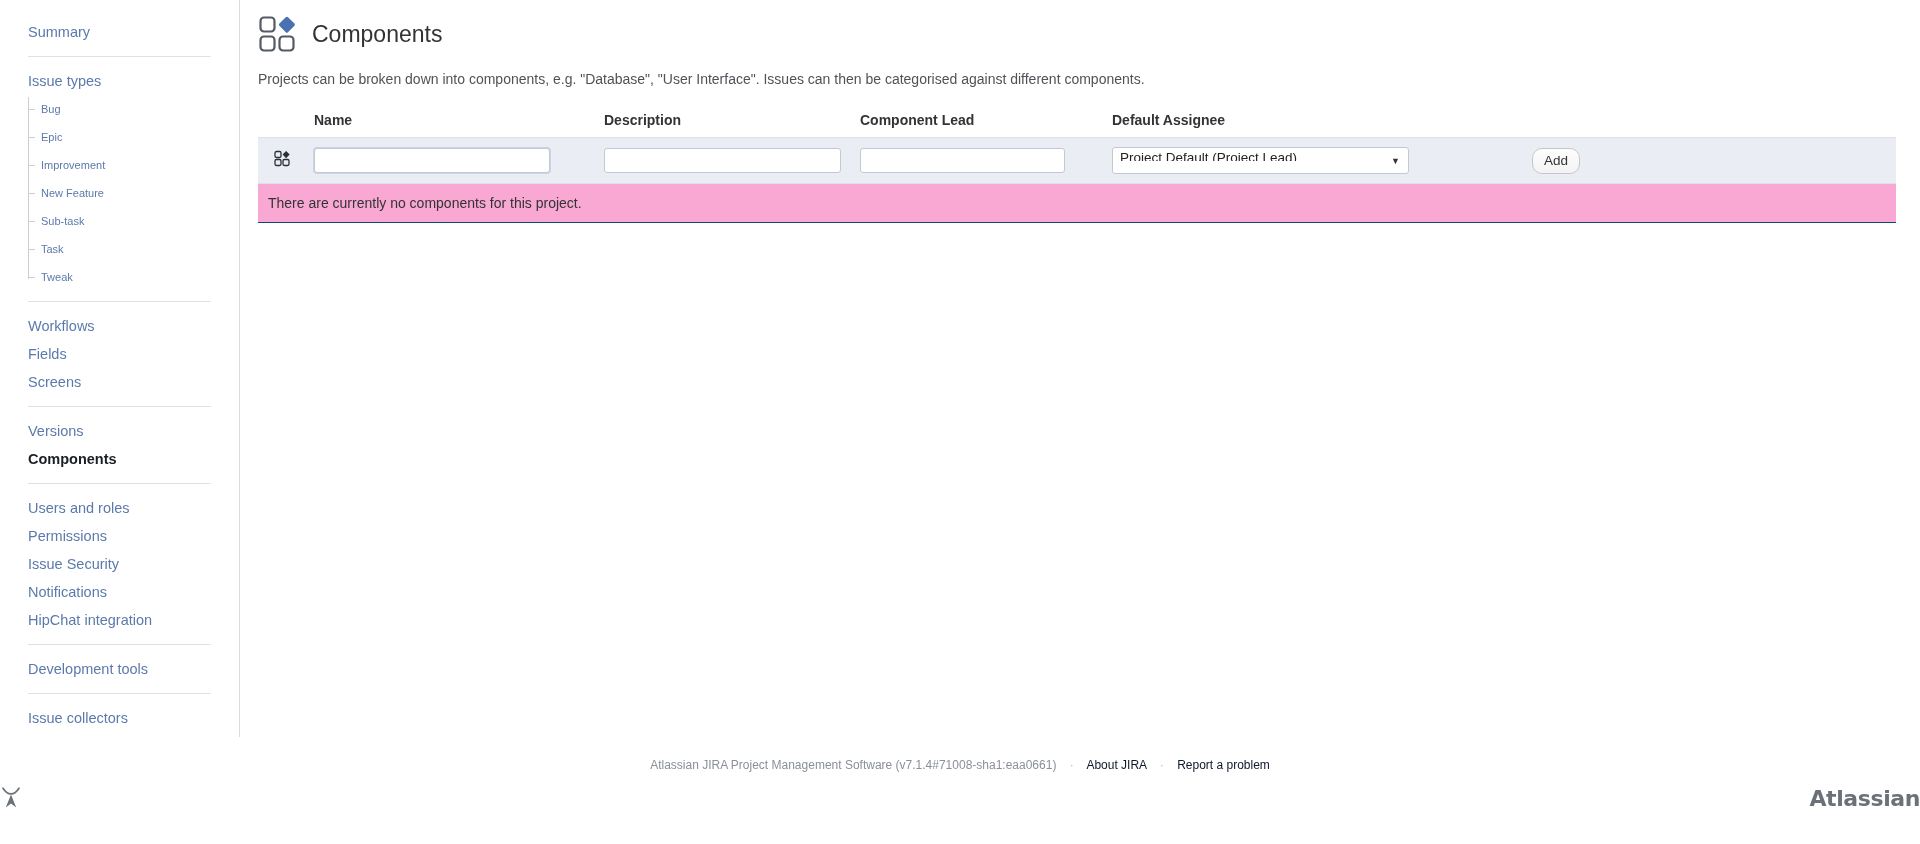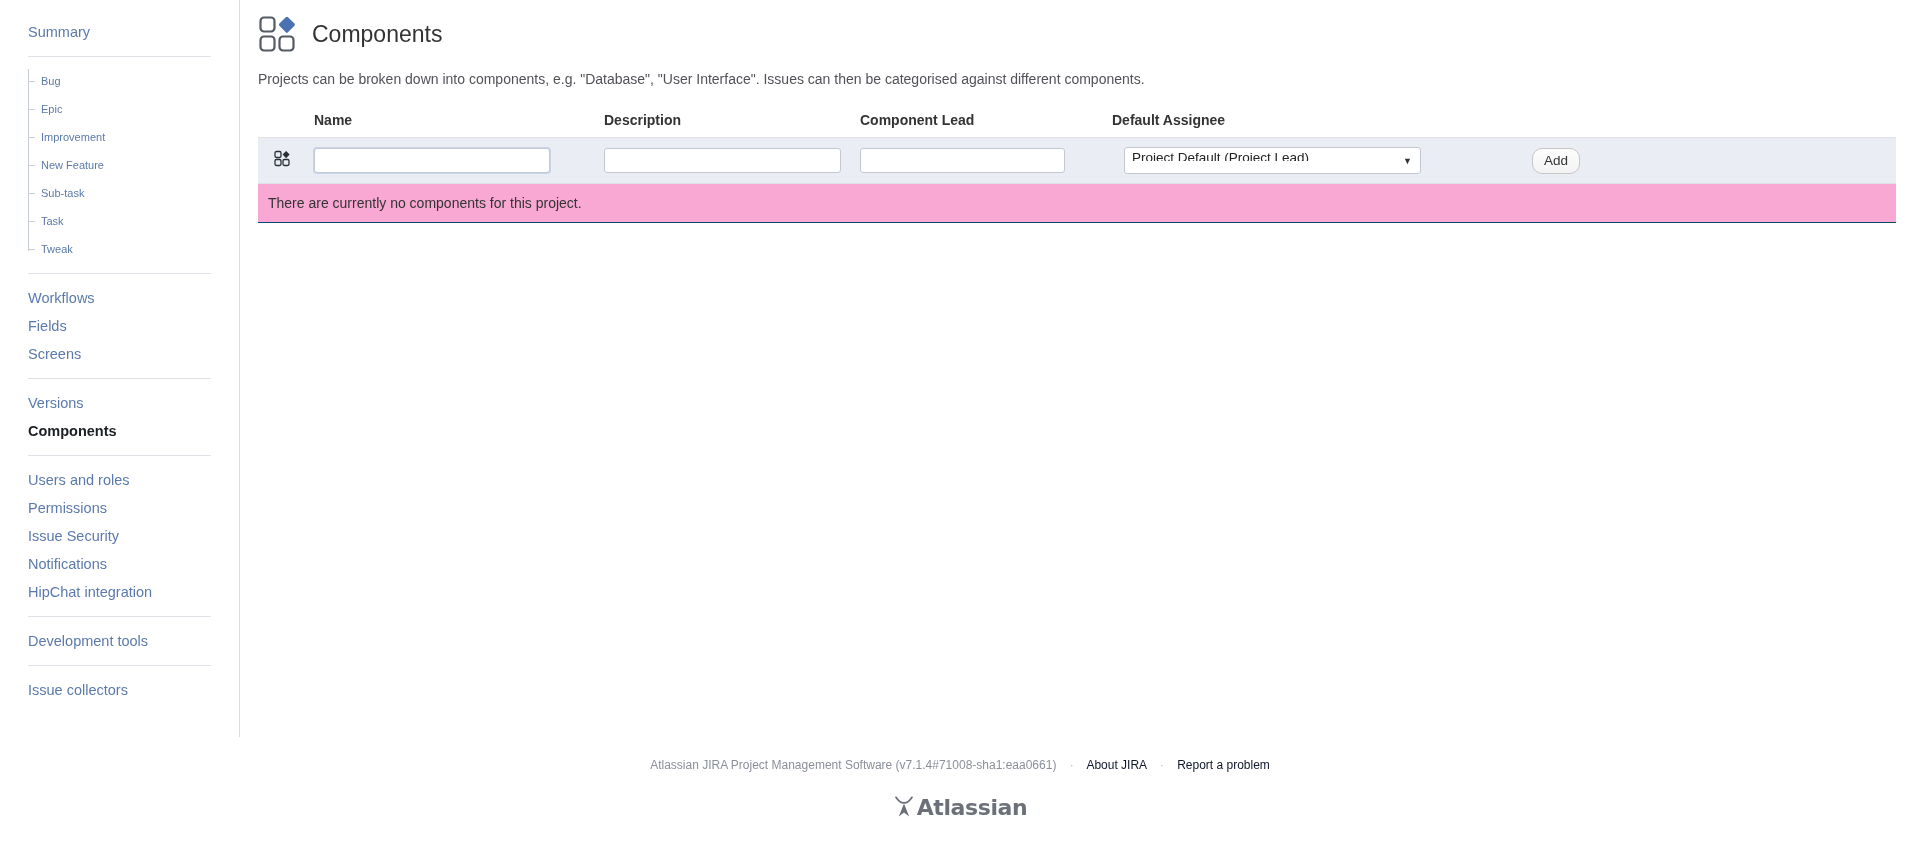--- a/index.html
+++ b/index.html
@@ -188,21 +188,20 @@
     width: 297px;
     height: 27px;
     border: 1px solid #c3c9d4;
     border-radius: 3px;
     background: #ffffff;
     padding: 2px 22px 12px 7px;
     -webkit-appearance: none;
     -moz-appearance: none;
     appearance: none;
     outline: none;
-    margin-left: 12px;
   }
   .select-wrap { position: relative; display: inline-block; }
   .select-arrow {
     position: absolute;
     right: 9px;
     top: 50%;
     transform: translateY(-50%);
     font-size: 9px;
     color: #333;
     pointer-events: none;
@@ -241,23 +240,23 @@
     color: #8a8f99;
     line-height: 16px;
   }
   .footer-line a {
     color: #0f172a;
     text-decoration: none;
     cursor: pointer;
   }
   .footer-dot { padding: 0 10px; color: #b3b7bf; }
   .footer-logo {
-    margin-top: 21px;
+    margin-top: 12px;
     display: flex;
-    justify-content: center;
+    justify-content: space-between;
     align-items: center;
     gap: 2px;
   }
   .atl-mark { display: block; }
   .atl-word {
     font-family: "DejaVu Sans", sans-serif;
     font-size: 22px;
     font-weight: bold;
     color: #6b7079;
     letter-spacing: -0.4px;
@@ -272,20 +271,21 @@
   <div class="content-wrap">
 
     <nav class="sidebar">
 
       <div class="nav-group">
         <a class="nav-item">Summary</a>
       </div>
       <div class="nav-sep"></div>
 
       <div class="nav-group">
+        <a class="nav-item">Issue types</a>
         <div class="nav-sub-wrap">
           <a class="nav-subitem">Bug</a>
           <a class="nav-subitem">Epic</a>
           <a class="nav-subitem">Improvement</a>
           <a class="nav-subitem">New Feature</a>
           <a class="nav-subitem">Sub-task</a>
           <a class="nav-subitem">Task</a>
           <a class="nav-subitem">Tweak</a>
         </div>
       </div>

